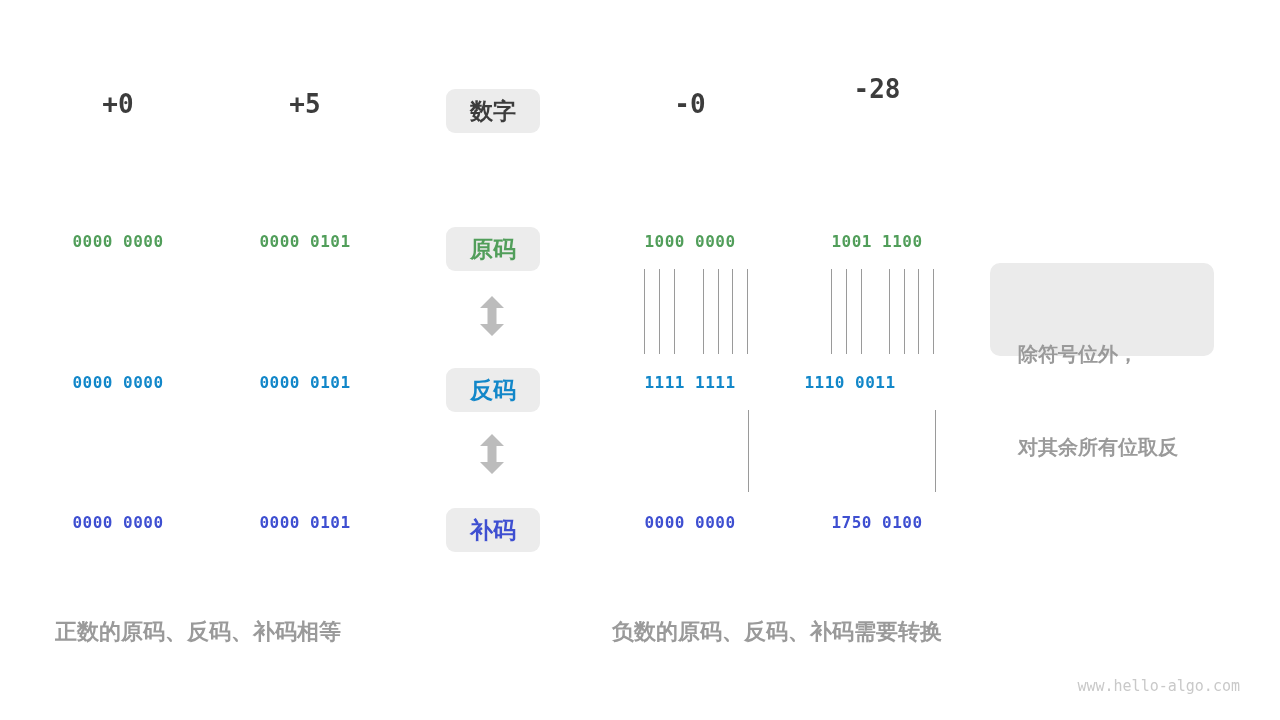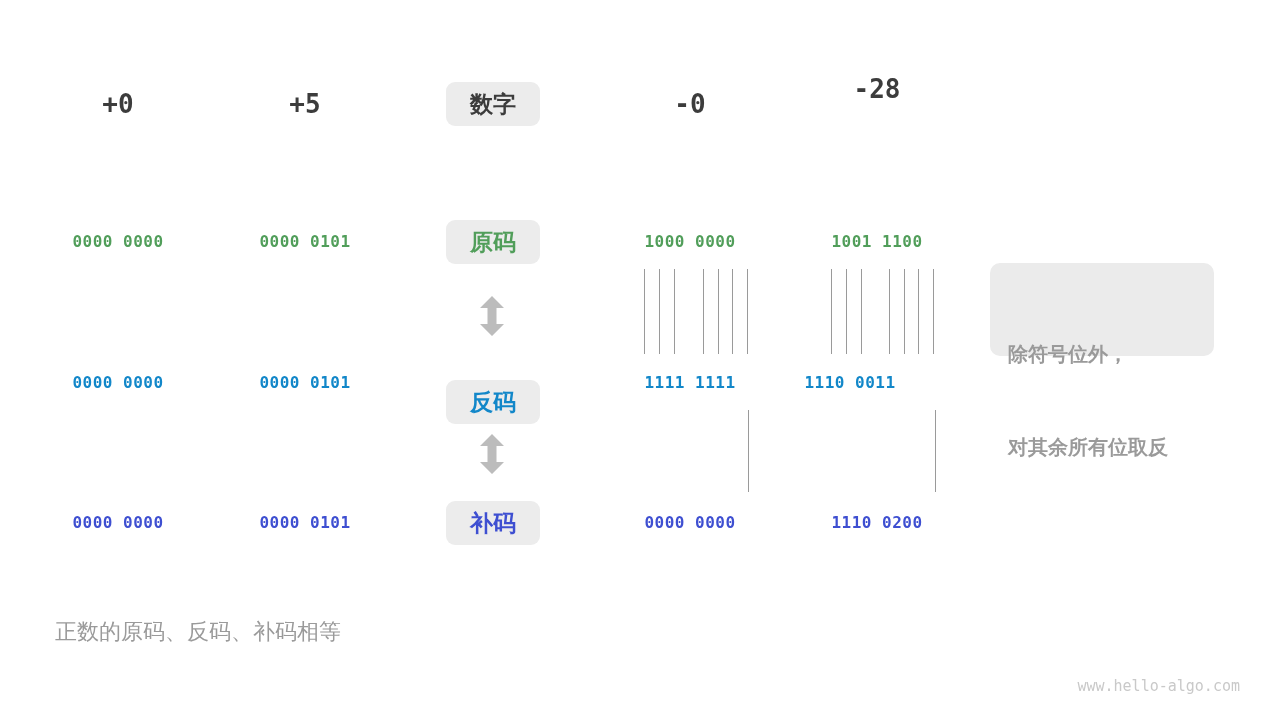--- a/index.html
+++ b/index.html
@@ -11,27 +11,27 @@
   .stage{position:relative;width:1280px;height:720px;background:#ffffff;overflow:hidden;
          font-family:"DejaVu Sans",sans-serif;}
   .cell{position:absolute;width:200px;margin-left:-100px;height:36px;line-height:36px;text-align:center;white-space:pre;}
   .mono{font-family:"DejaVu Sans Mono","Liberation Mono",monospace;}
   .hnum{font-weight:bold;font-size:26px;color:var(--heading_text);}
   .bin{font-weight:bold;font-size:16px;letter-spacing:0.5px;}
   .c-green{color:var(--sign_magnitude);}
   .c-blue{color:var(--ones_complement);}
   .c-indigo{color:var(--twos_complement);}
   .badge{position:absolute;left:446px;width:94px;height:44px;border-radius:9px;background:var(--badge_bg);
-         text-align:center;line-height:44px;font-weight:bold;font-size:23px;}
+         text-align:center;line-height:44px;font-weight:bold;font-size:23px;margin-top:7px;}
   .badge-dark{color:var(--heading_text);}
   .arrow{position:absolute;left:478px;width:28px;height:40px;}
   .vline{position:absolute;width:1px;background:var(--line);}
   .note{position:absolute;background:var(--note_bg);border-radius:10px;color:var(--muted_text);
-        font-weight:bold;font-size:20px;line-height:31px;padding:14px 18px;box-sizing:border-box;white-space:pre;}
-  .caption{position:absolute;color:var(--muted_text);font-weight:normal;font-size:22px;white-space:pre;}
+        font-weight:bold;font-size:20px;line-height:31px;padding:14px 28px;box-sizing:border-box;white-space:pre;}
+  .caption{position:absolute;color:var(--muted_text);font-weight:bold;font-size:22px;white-space:pre;}
   .watermark{position:absolute;right:40px;top:677px;font-size:15px;color:var(--watermark);
              font-family:"DejaVu Sans Mono","Liberation Mono",monospace;}
 </style>
 </head>
 <body>
 
 <div class="stage">
 
   <div class="cell mono hnum" style="left:118px;top:86px">+0</div>
   <div class="cell mono hnum" style="left:305px;top:86px">+5</div>
@@ -64,35 +64,36 @@
   <div class="vline" style="left:918px;top:269px;height:85px"></div>
   <div class="vline" style="left:933px;top:269px;height:85px"></div>
 
   <div class="note" style="left:990px;top:263px;width:224px;height:93px">
     <div>除符号位外，</div>
     <div>对其余所有位取反</div>
   </div>
 
   <div class="cell mono bin c-blue" style="left:118px;top:365px">0000 0000</div>
   <div class="cell mono bin c-blue" style="left:305px;top:365px">0000 0101</div>
-  <div class="badge c-blue" style="top:380px">反码</div>
+  <div class="badge c-blue" style="top:361px">反码</div>
   <div class="cell mono bin c-blue" style="left:690px;top:365px">1111 1111</div>
   <div class="cell mono bin c-blue" style="left:850px;top:365px">1110 0011</div>
 
   <svg class="arrow" style="top:434px" viewBox="0 0 28 40">
     <path d="M14 0 L26 12 H18.5 V28 H26 L14 40 L2 28 H9.5 V12 H2 Z" fill="#bcbcbc"></path>
   </svg>
 
   <div class="vline" style="left:748px;top:410px;height:82px"></div>
   <div class="vline" style="left:935px;top:410px;height:82px"></div>
 
 
   <div class="cell mono bin c-indigo" style="left:118px;top:505px">0000 0000</div>
   <div class="cell mono bin c-indigo" style="left:305px;top:505px">0000 0101</div>
   <div class="badge c-indigo" style="top:501px">补码</div>
   <div class="cell mono bin c-indigo" style="left:690px;top:505px">0000 0000</div>
-  <div class="cell mono bin c-indigo" style="left:877px;top:505px">1110 0200</div>
+  <div class="cell mono bin c-indigo" style="left:877px;top:505px">1750 0100</div>
 
   <div class="caption" style="left:55px;top:617px">正数的原码、反码、补码相等</div>
+  <div class="caption" style="left:612px;top:617px">负数的原码、反码、补码需要转换</div>
 
   <div class="watermark">www.hello-algo.com</div>
 
 </div>
 
 </body></html>

